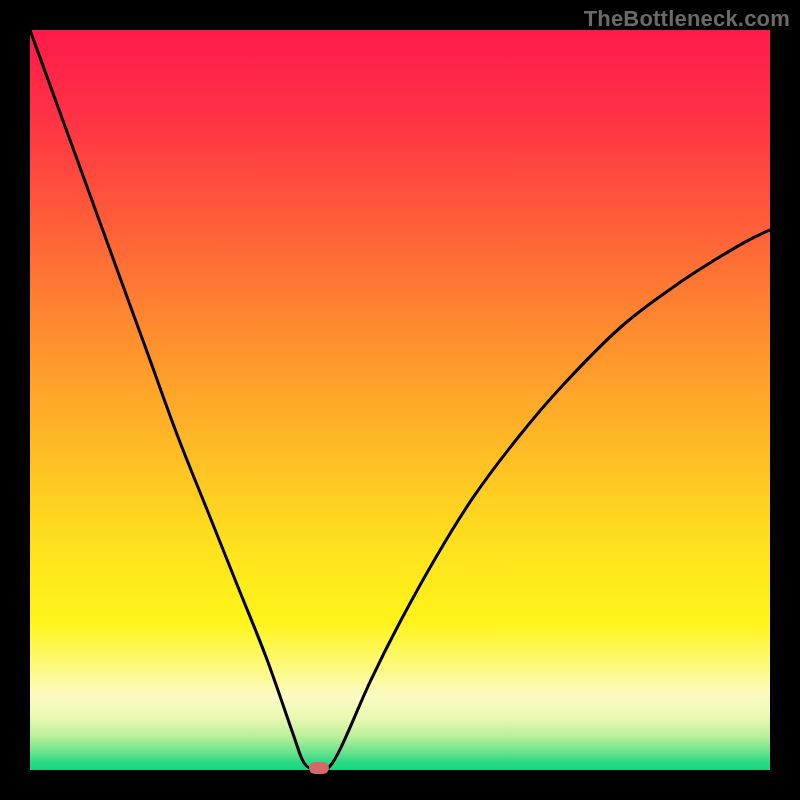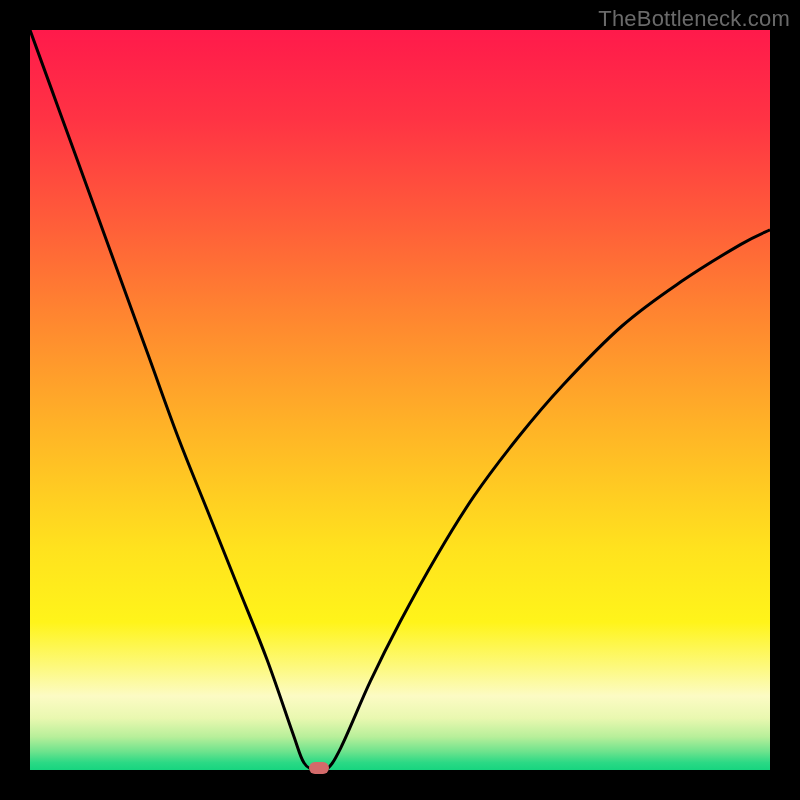--- a/index.html
+++ b/index.html
@@ -16,21 +16,21 @@
     top: 0; left: 0;
     width: 800px; height: 800px;
     background: #000;
   }
   .watermark {
     position: absolute;
     top: 6px;
     right: 10px;
     color: #6a6a6a;
     font-size: 22px;
-    font-weight: 400;
+    font-weight: 700;
     letter-spacing: 0.2px;
     z-index: 5;
   }
   .plot {
     position: absolute;
     left: 30px;
     top: 30px;
     width: 740px;
     height: 740px;
     overflow: hidden;

